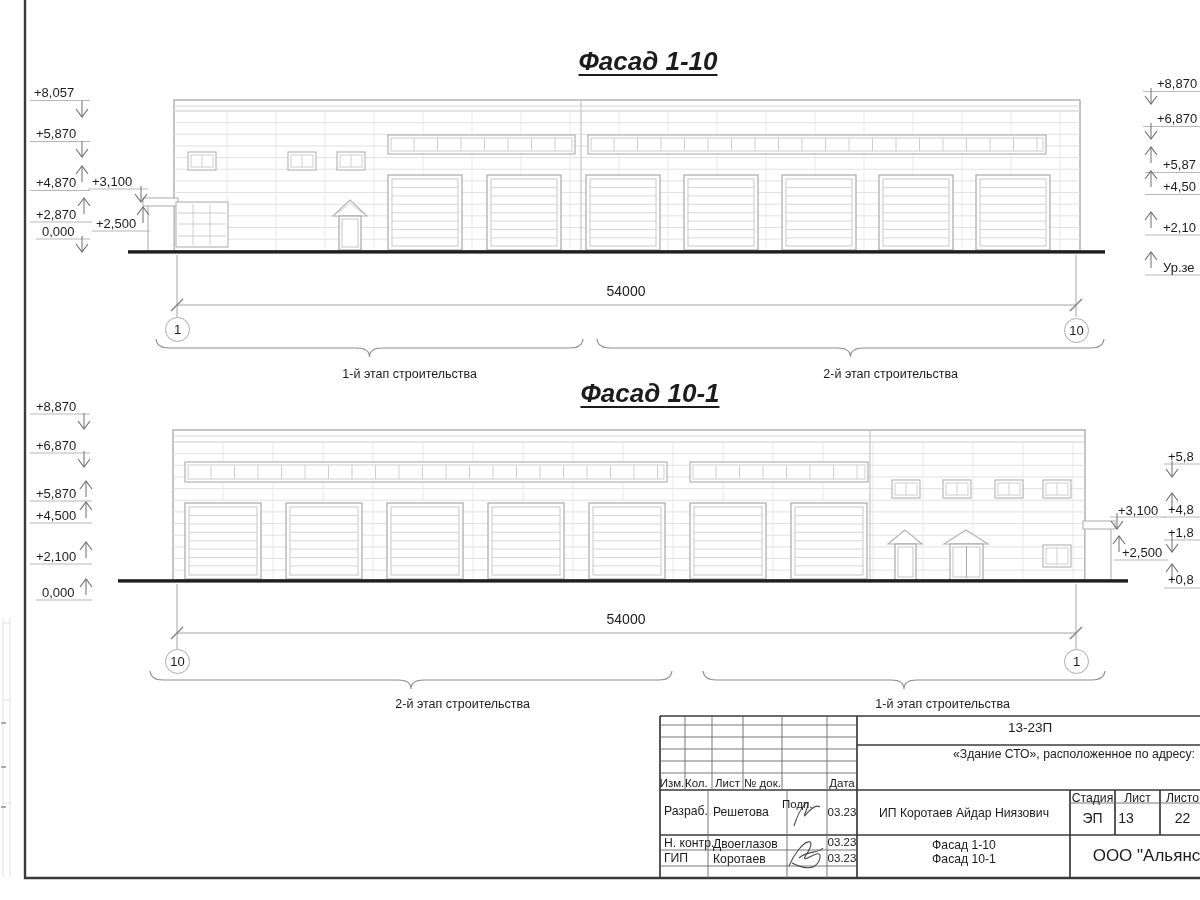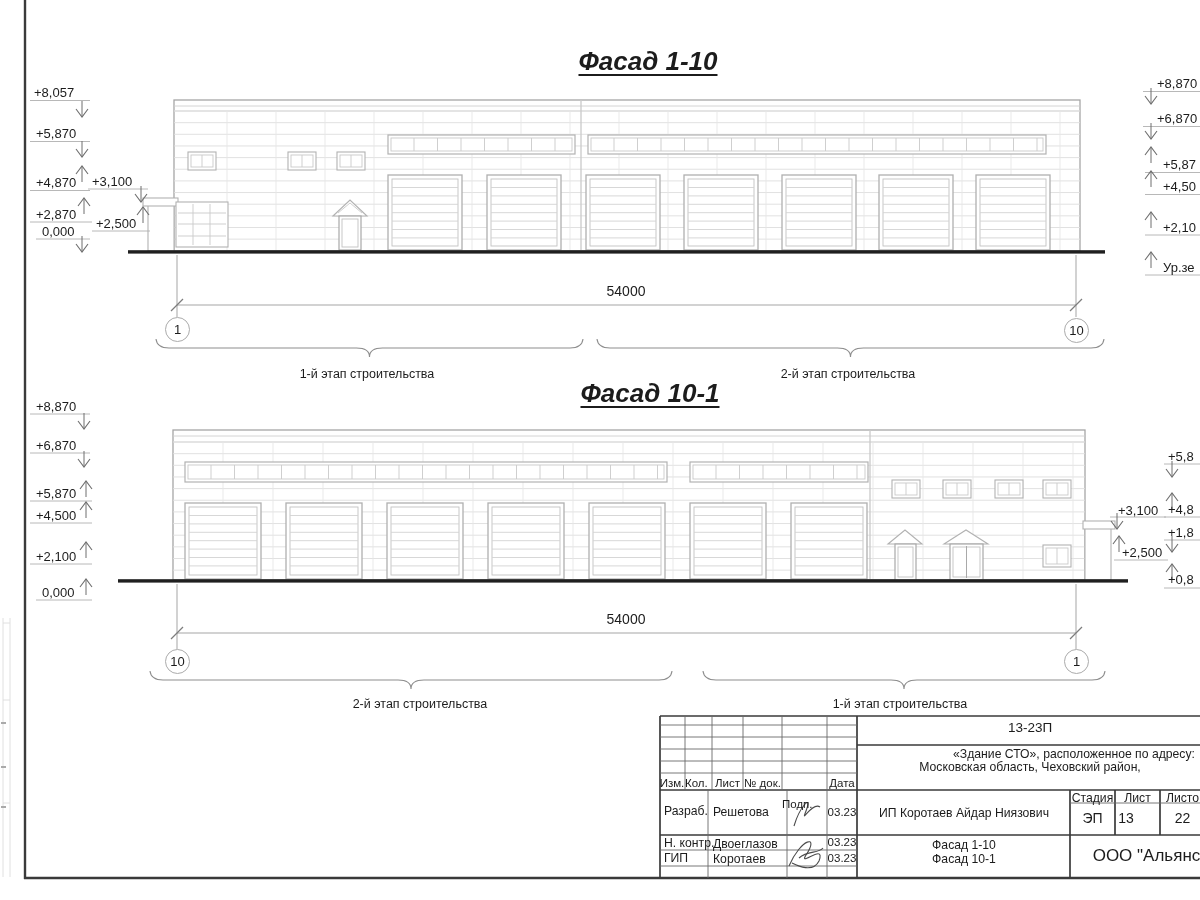--- a/index.html
+++ b/index.html
@@ -4,21 +4,21 @@
 <style>
   html,body{margin:0;padding:0;background:#fff;}
   .canvas{position:relative;width:1200px;height:900px;background:#ffffff;overflow:hidden;
           font-family:"Liberation Sans", sans-serif;color:#1c1c1c;}
   #art{position:absolute;left:0;top:0;width:1200px;height:900px;}
   .t{position:absolute;white-space:nowrap;color:#1c1c1c;line-height:1.05;}
   .mk{font-size:13px;}
   .ftitle{font-size:26px;font-weight:bold;font-style:italic;text-decoration:underline;
           text-underline-offset:4px;text-align:center;}
   .dim{font-size:14px;width:80px;text-align:center;}
-  .stage{font-size:12.5px;width:220px;text-align:center;}
+  .stage{font-size:12.5px;width:220px;text-align:right;}
   .bub{position:absolute;width:23px;height:23px;border:1px solid #ababab;border-radius:50%;
        font-size:13px;display:flex;align-items:center;justify-content:center;background:#fff;z-index:3;}
   .s11{font-size:11.5px;}
   .s12{font-size:12.2px;text-align:center;}
   .s13{font-size:13.5px;}
   .s14{font-size:14px;}
   .s17{font-size:17px;}
   .c{text-align:center;}
 </style>
 </head>
@@ -494,21 +494,20 @@
   <div class="t mk" style="left:1168px;top:573px">+0,8</div>
 
   <div class="t dim" style="left:586px;top:612px">54000</div>
   <div class="bub" style="left:165px;top:649px">10</div>
   <div class="bub" style="left:1064px;top:649px">1</div>
   <div class="t stage" style="left:310px;top:698px">2-й этап строительства</div>
   <div class="t stage" style="left:790px;top:698px">1-й этап строительства</div>
 
   <div class="t s13 c" style="left:930px;top:721px;width:200px">13-23П</div>
   <div class="t s12 c" style="left:904px;top:748px;width:340px">«Здание СТО», расположенное по адресу:</div>
-  <div class="t s12 c" style="left:860px;top:761px;width:340px">Московская область, Чеховский район,</div>
 
   <div class="t s11 c" style="left:659px;top:777px;width:26px">Изм.</div>
   <div class="t s11 c" style="left:685px;top:777px;width:16px">Кол.</div>
   <div class="t s11 c" style="left:712px;top:777px;width:31px">Лист</div>
   <div class="t s11 c" style="left:743px;top:777px;width:39px">№ док.</div>
   <div class="t s11 c" style="left:782px;top:798px;width:23px">Подп.</div>
   <div class="t s11 c" style="left:827px;top:777px;width:30px">Дата</div>
 
   <div class="t s12" style="left:664px;top:805px">Разраб.</div>
   <div class="t s12" style="left:713px;top:806px">Решетова</div>

